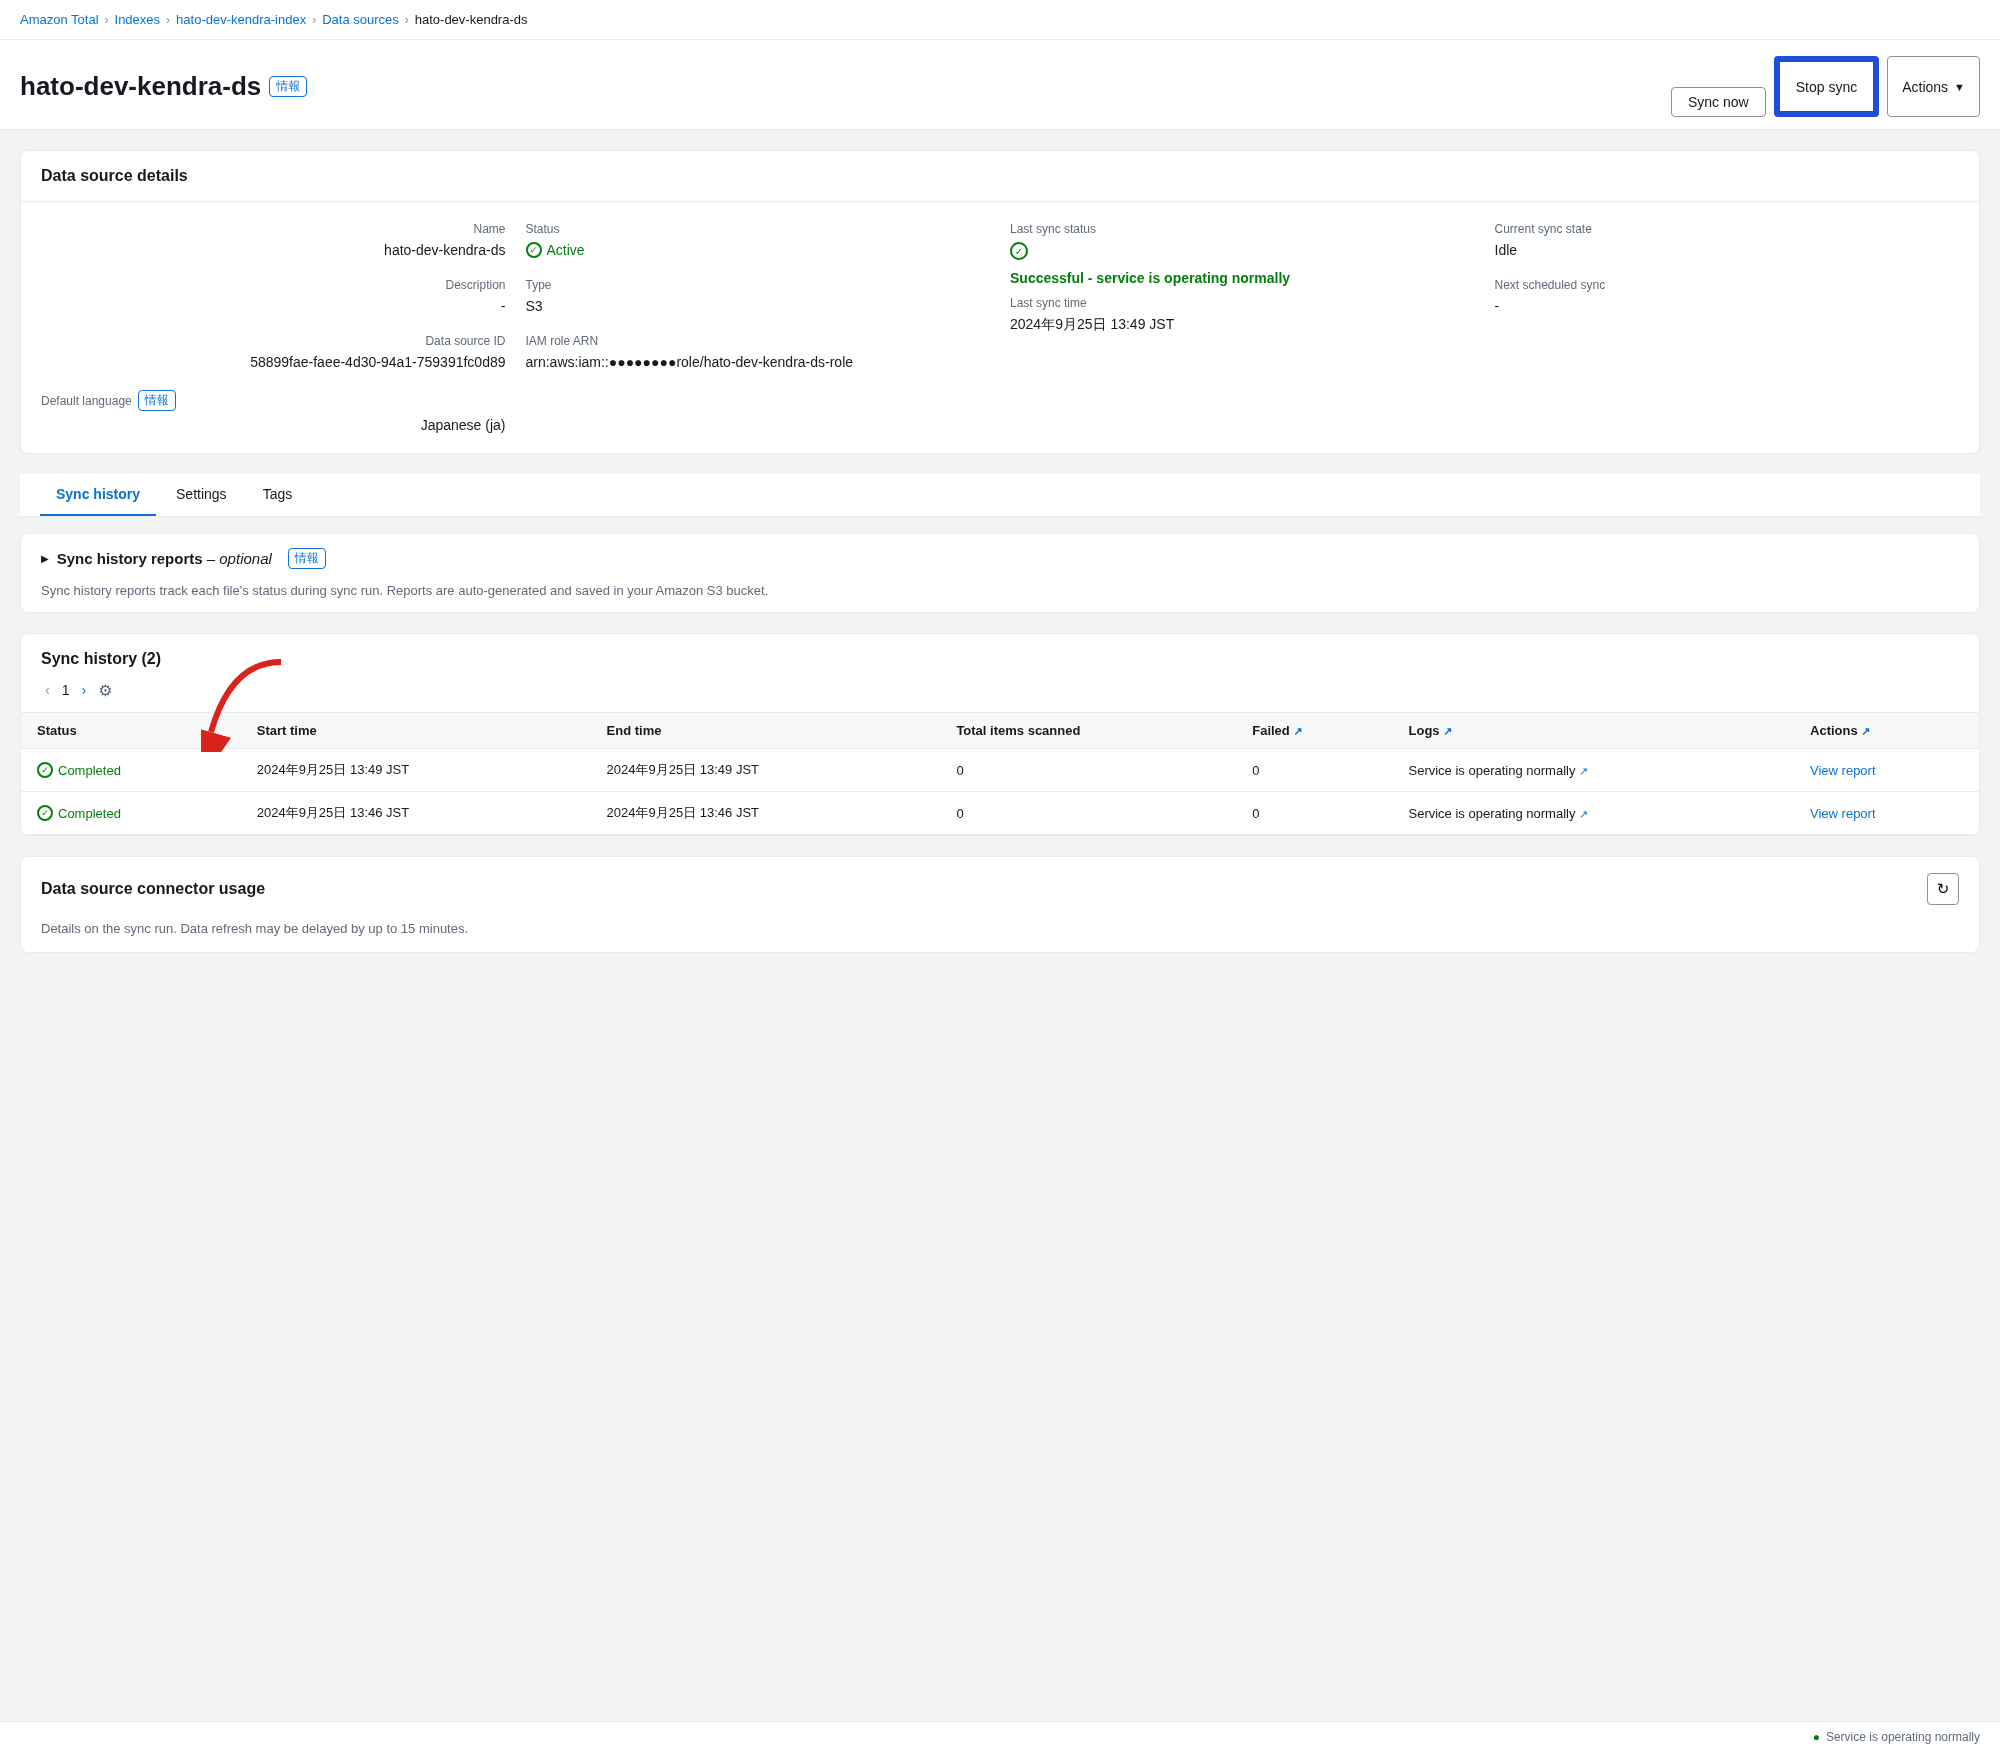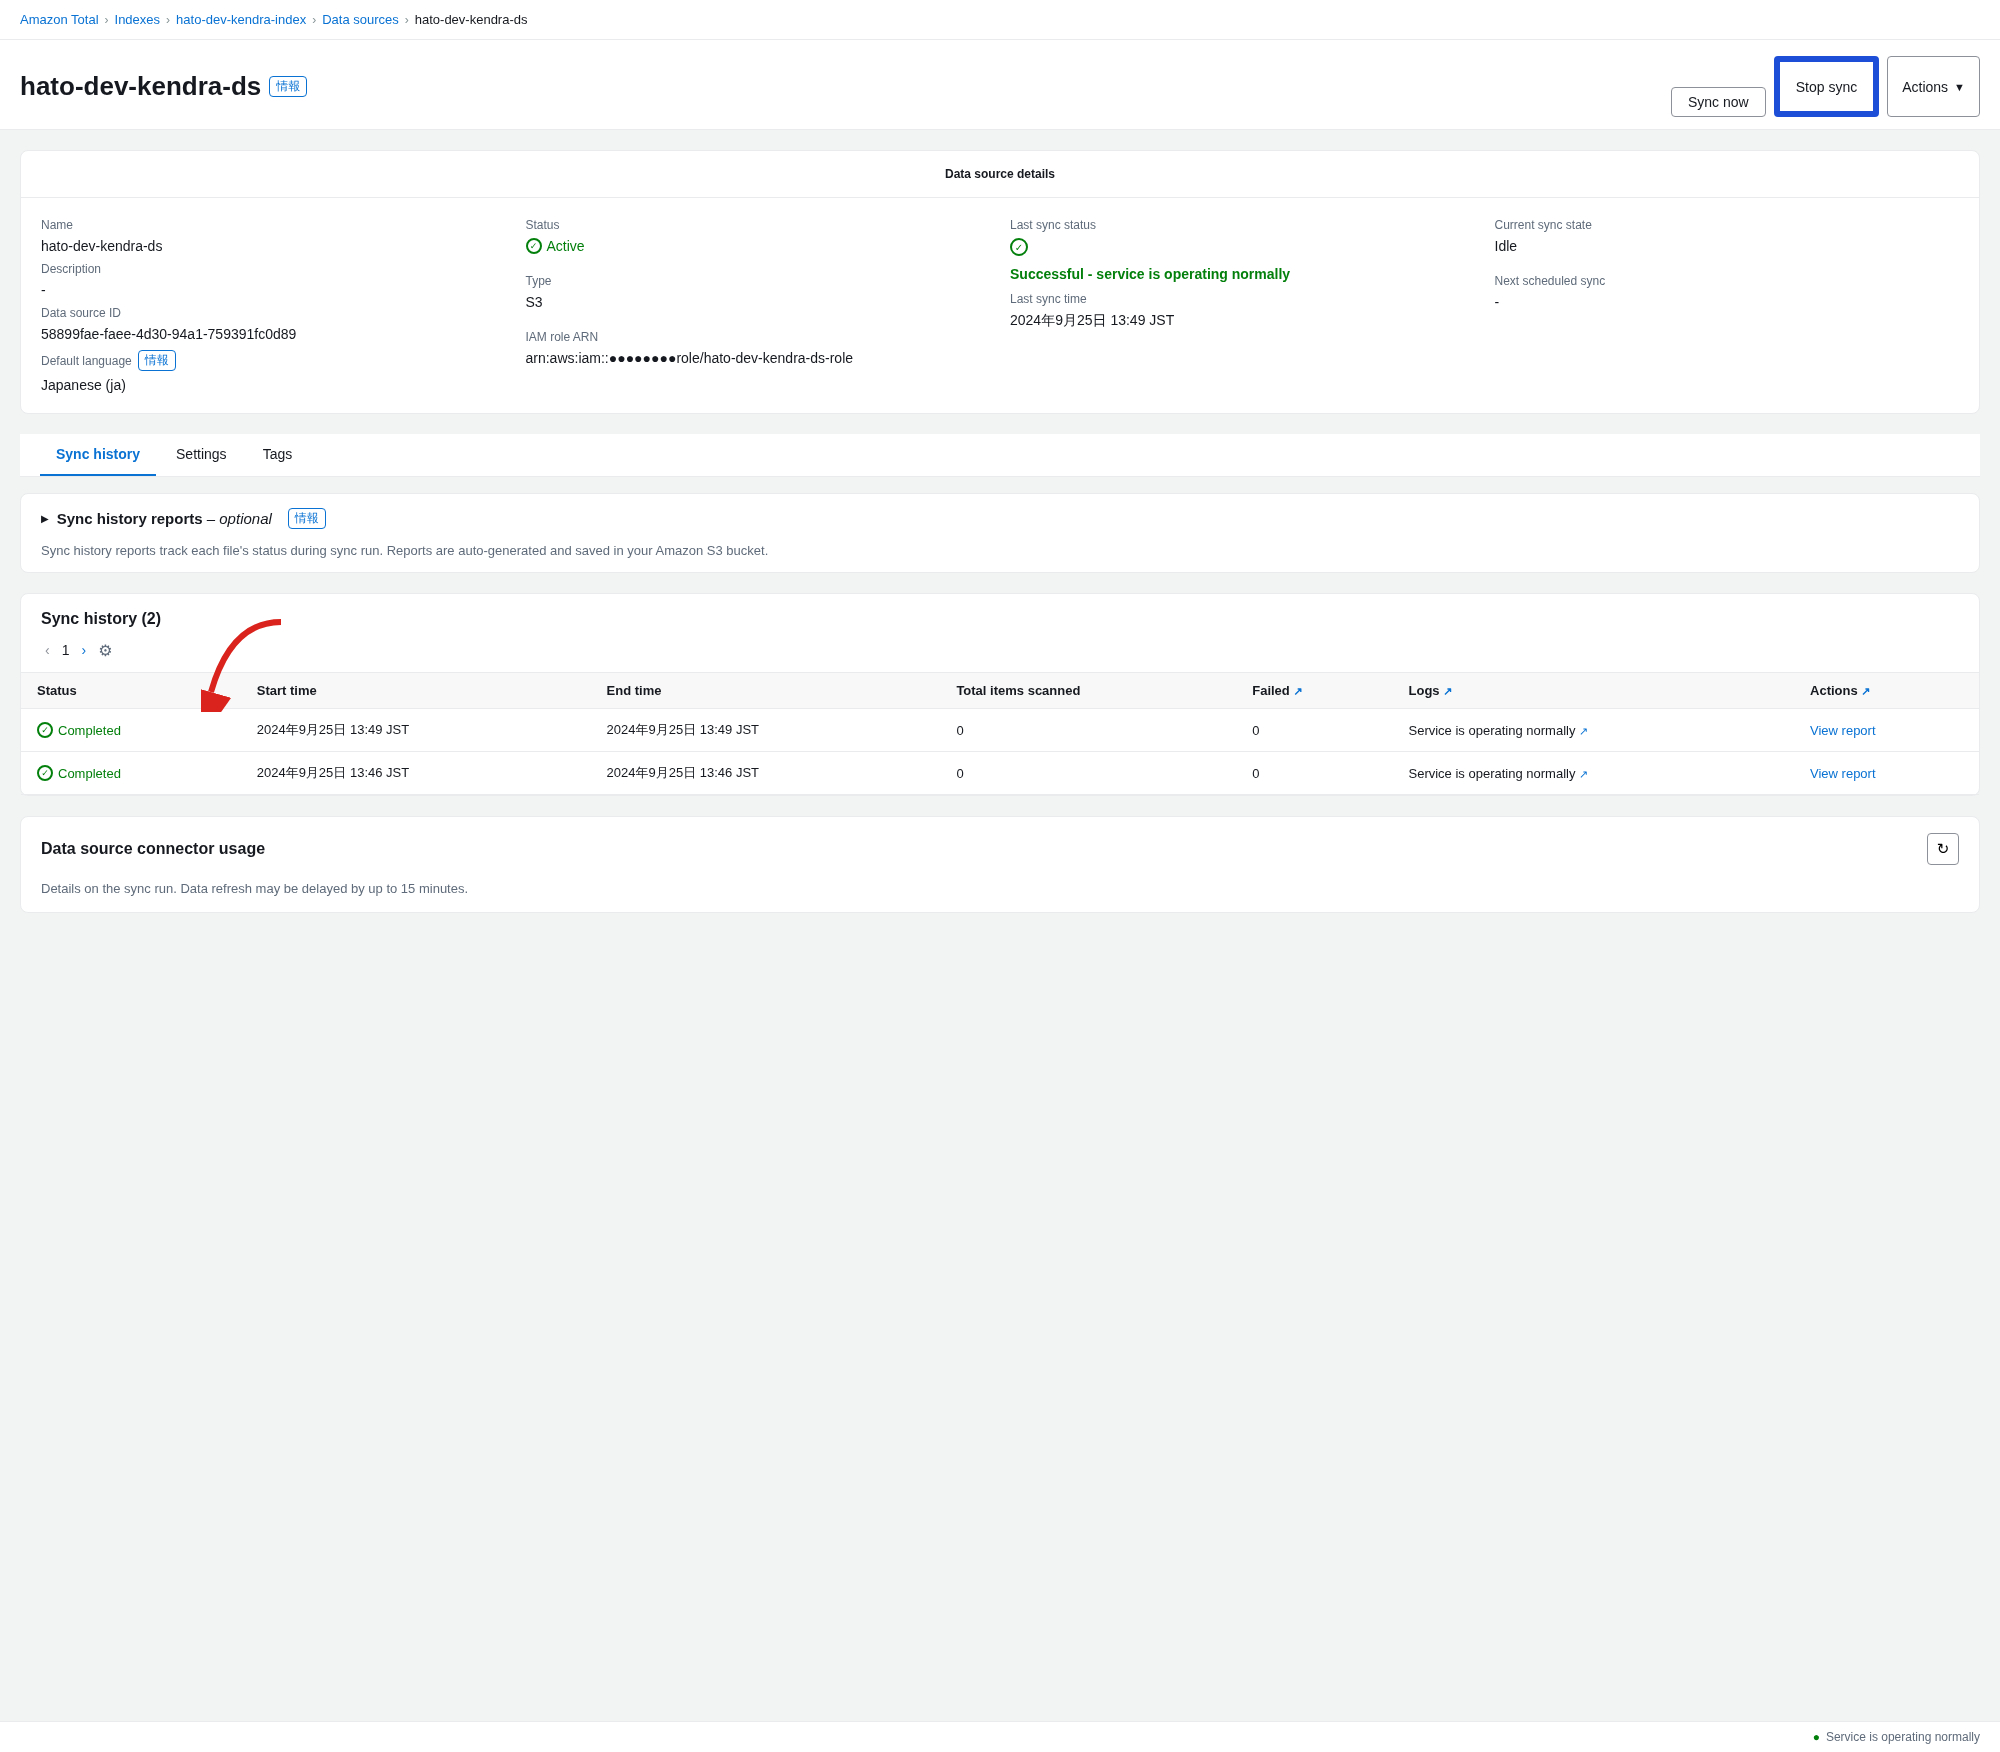--- a/index.html
+++ b/index.html
@@ -74,24 +74,23 @@
 
     
     .card {
       background: #fff;
       border: 1px solid #e9ebed;
       border-radius: 8px;
       margin-bottom: 20px;
     }
     .card-header {
       padding: 16px 20px;
-      font-size: 12px;
+      font-size: 16px;
       font-weight: 700;
       border-bottom: 1px solid #e9ebed;
-      text-align: center;
     }
     .card-body { padding: 20px; }
 
     
     .details-grid {
       display: grid;
       grid-template-columns: 1fr 1fr 1fr 1fr;
       gap: 20px;
     }
     .detail-group { display: flex; flex-direction: column; gap: 6px; }
@@ -300,21 +299,21 @@
   </div>
 </div>
 
 <div class="main-content">
 
   <div class="card">
     <div class="card-header">Data source details</div>
     <div class="card-body">
       <div class="details-grid">
 
-        <div style="display:flex;flex-direction:column;gap:8px;">
+        <div style="display:flex;flex-direction:column;gap:20px;text-align:right;">
           <div class="detail-group">
             <span class="detail-label">Name</span>
             <span class="detail-value">hato-dev-kendra-ds</span>
           </div>
           <div class="detail-group">
             <span class="detail-label">Description</span>
             <span class="detail-value">-</span>
           </div>
           <div class="detail-group">
             <span class="detail-label">Data source ID</span>

